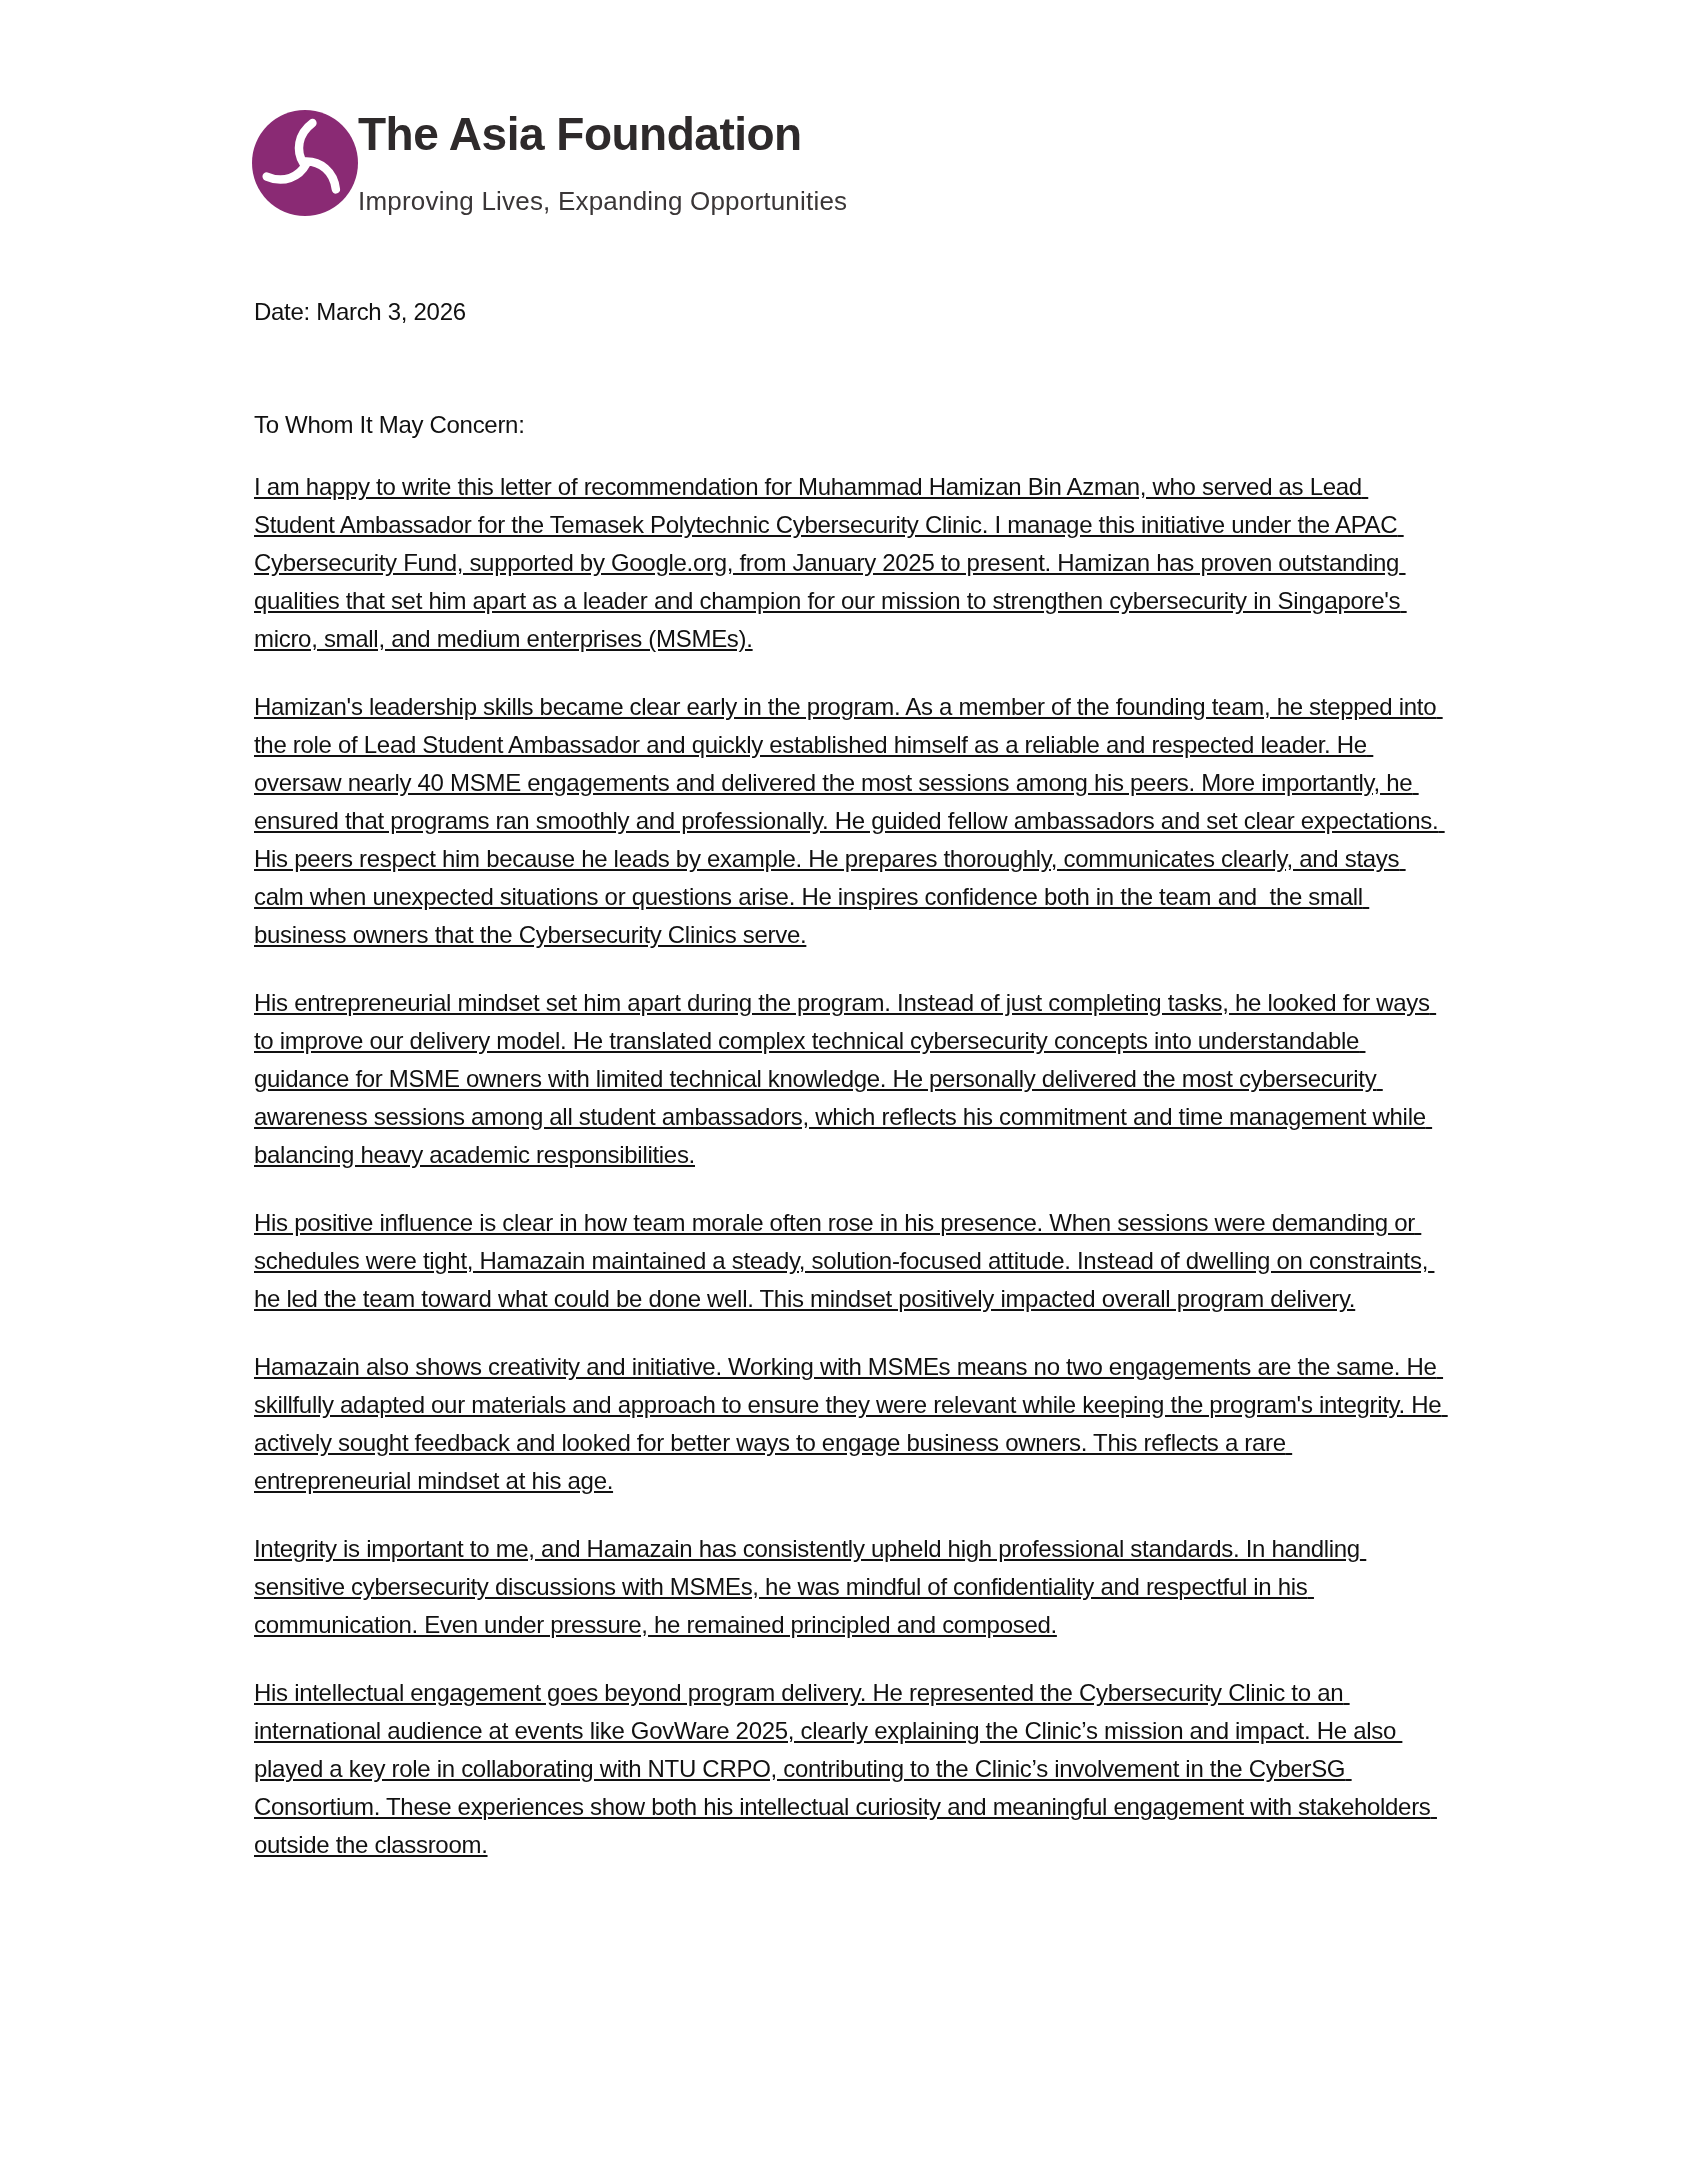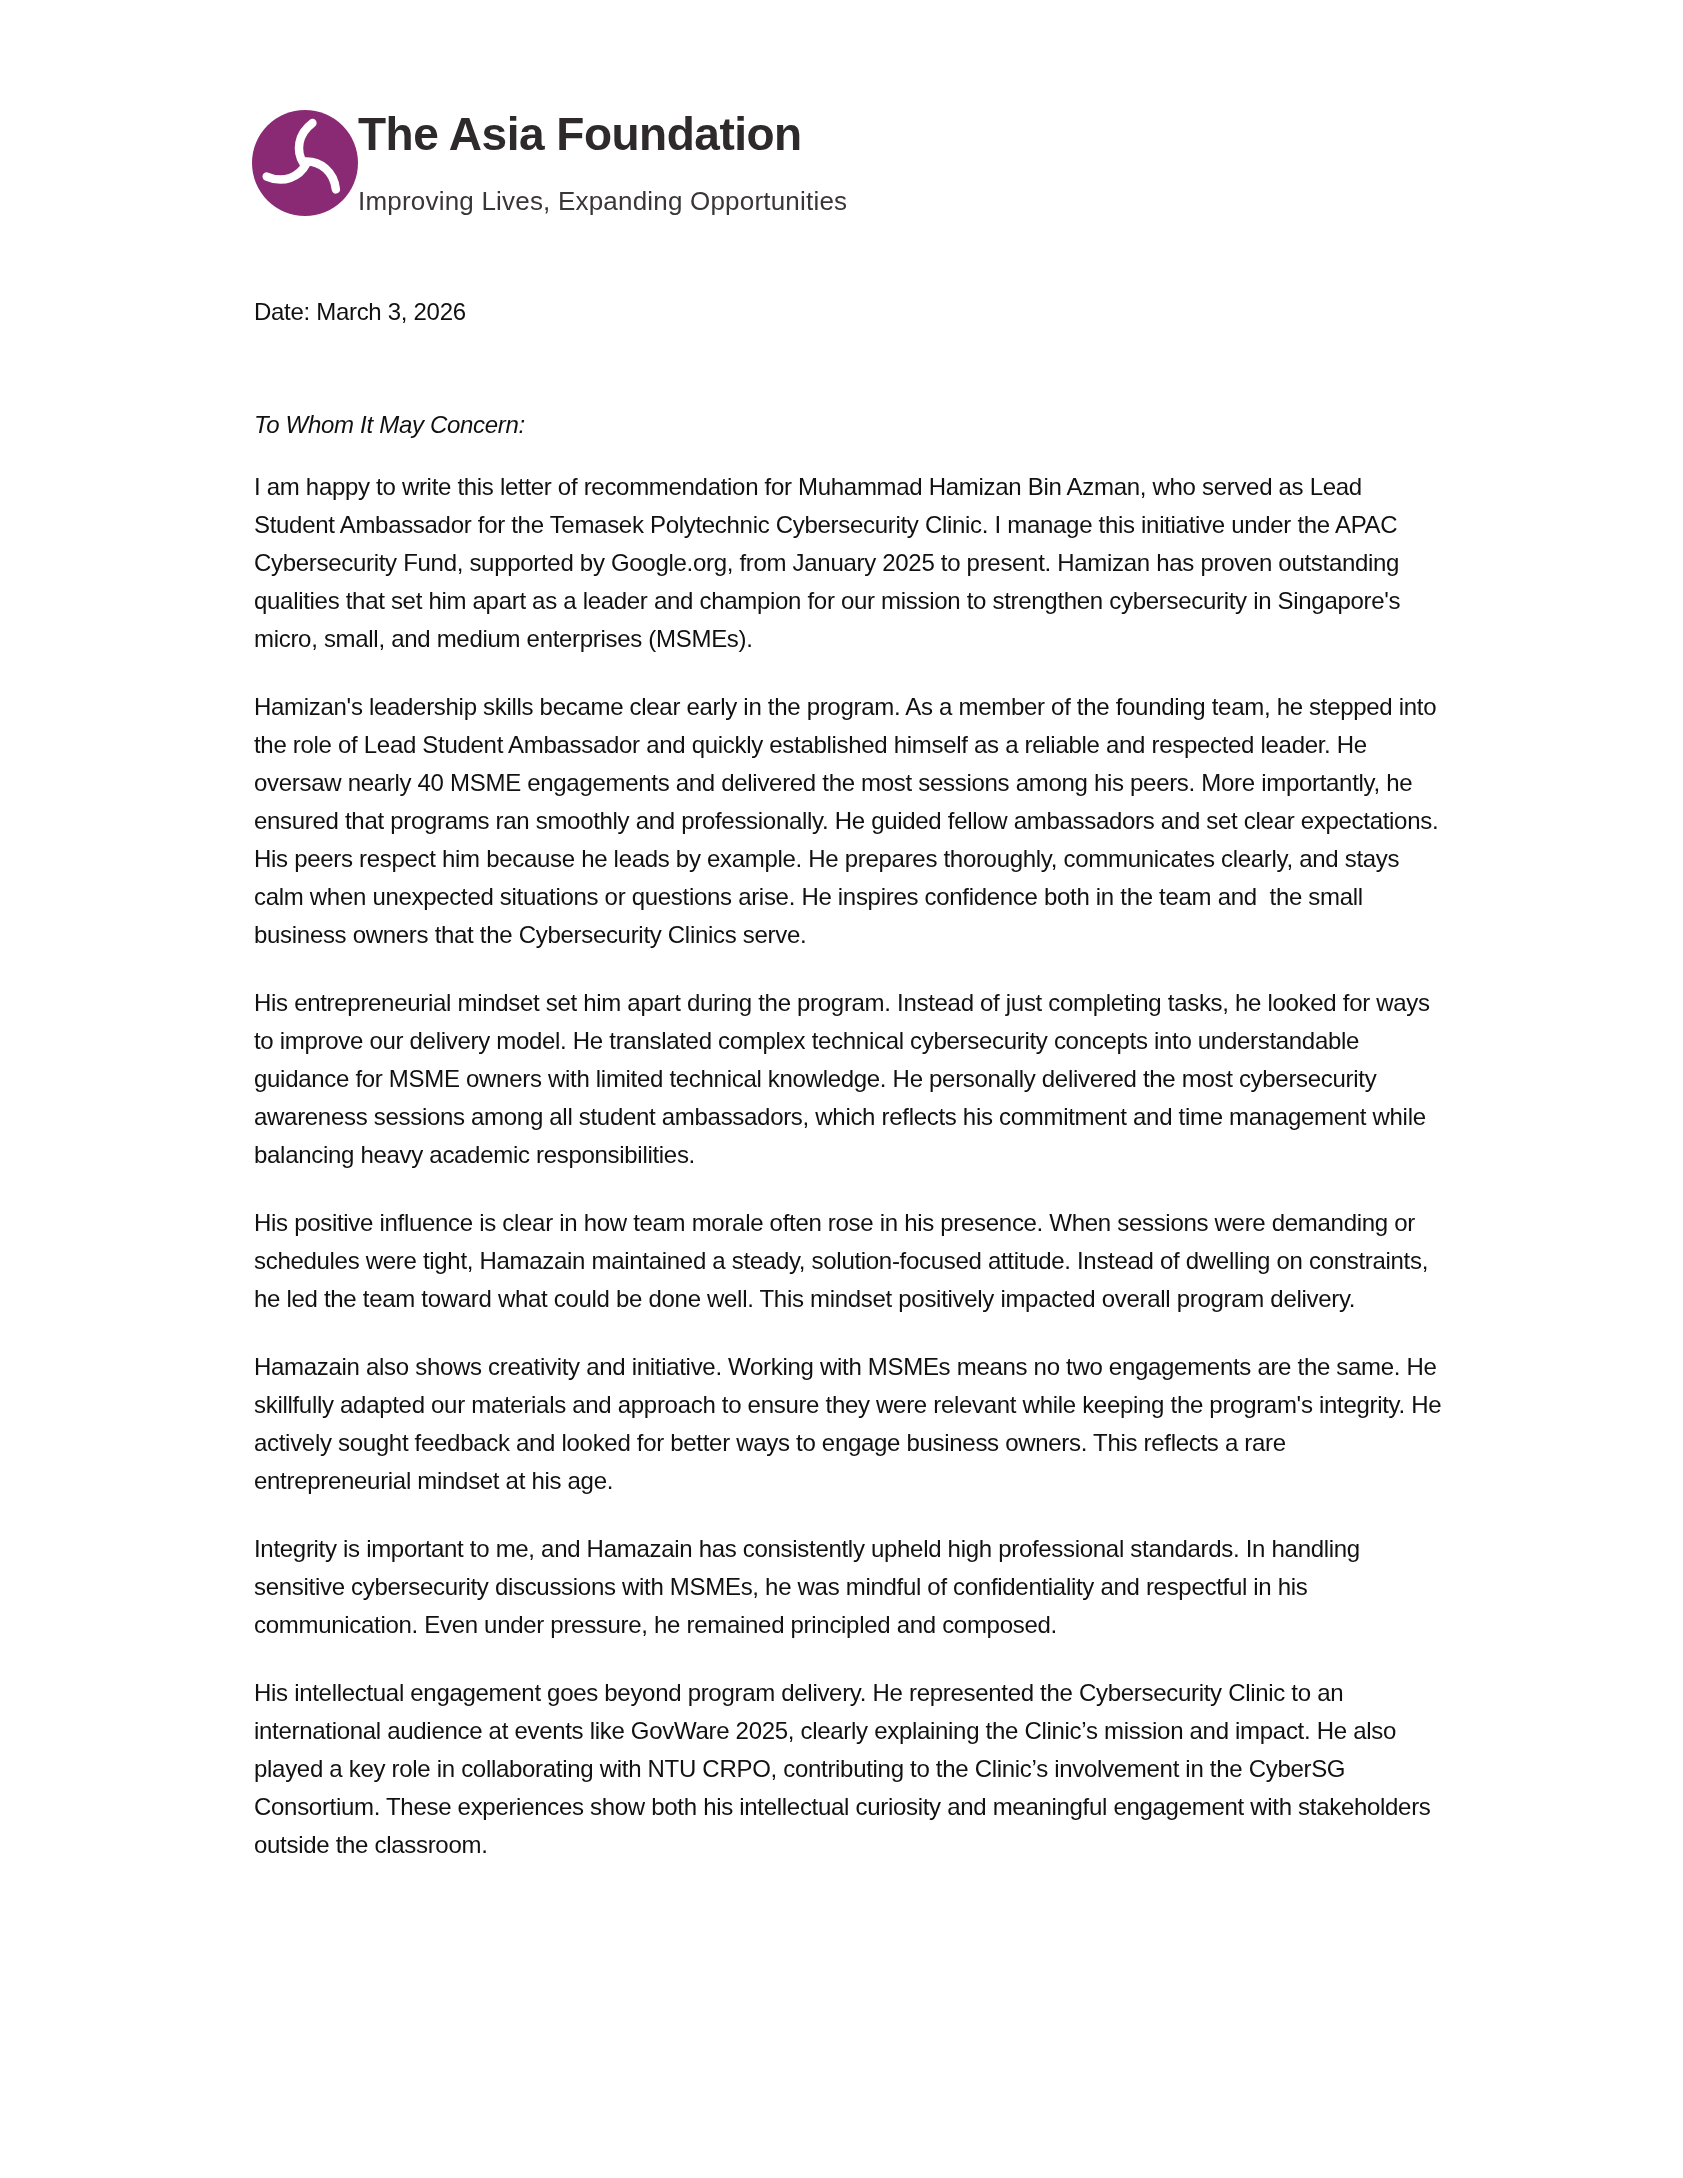--- a/index.html
+++ b/index.html
@@ -45,22 +45,22 @@
     position: absolute;
     top: 293px;
     left: 254px;
     width: 1193px;
     font-size: 24px;
     line-height: 38px;
     letter-spacing: -0.3px;
     color: #111111;
   }
   .date-line { margin: 0 0 75px 0; }
-  .salutation { margin: 0 0 24px 0; font-style: italic; }
-  p.para { margin: 8px 0 30px 0; white-space: pre-wrap; }
+  .salutation { margin: 0 0 24px 0; }
+  p.para { margin: 8px 0 30px 0; white-space: pre-wrap; text-decoration: underline; }
 </style>
 </head>
 <body>
 
 <div class="page">
 
   <div class="letterhead">
     <div class="logo-mark">
       <svg viewBox="0 0 100 100" xmlns="http://www.w3.org/2000/svg" aria-hidden="true">
         <circle cx="50" cy="50" r="50" fill="#8A2A74"></circle>

